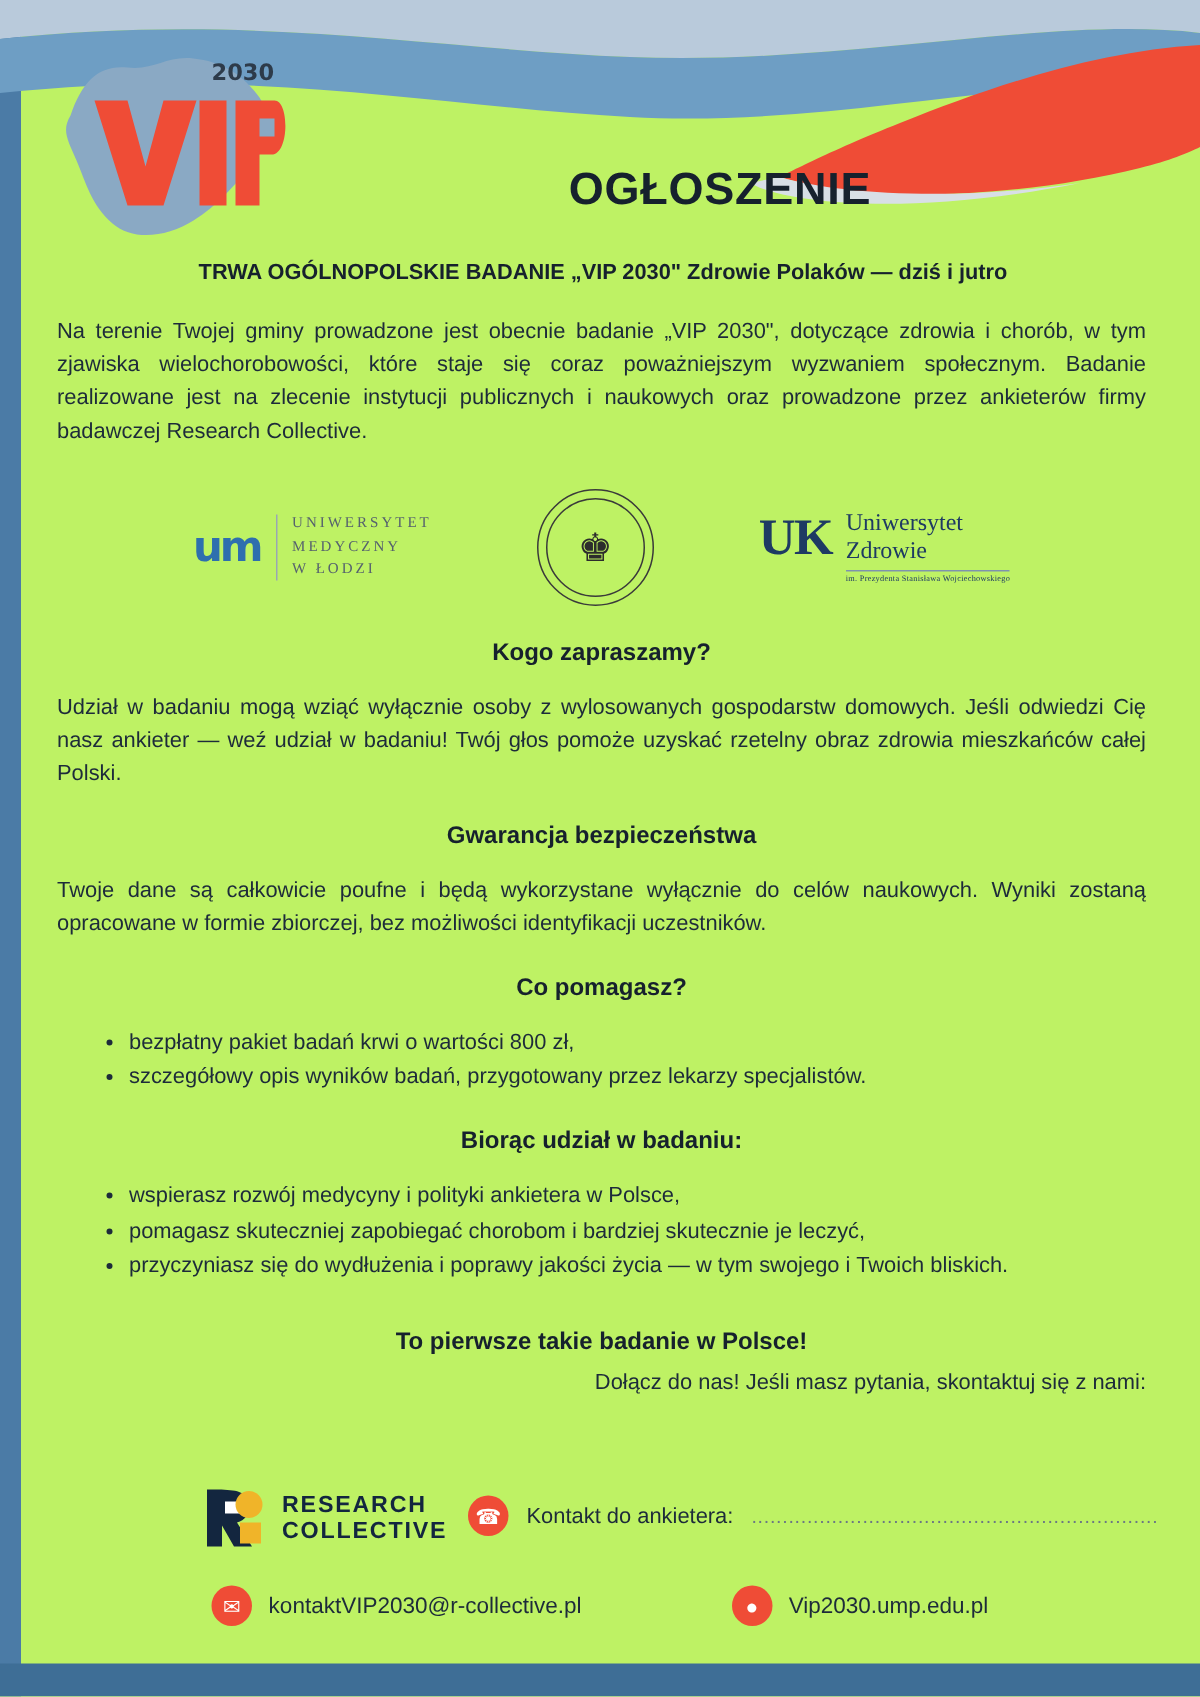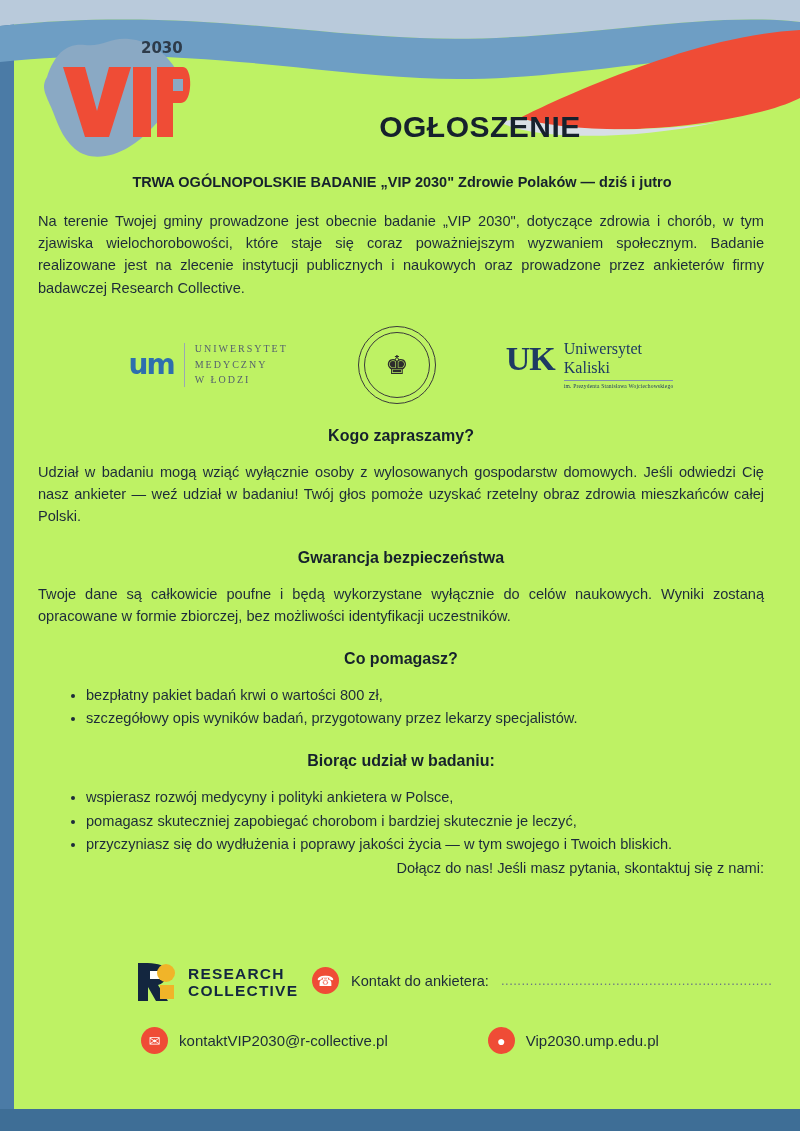--- a/index.html
+++ b/index.html
@@ -224,21 +224,21 @@
     text-align: right;
     font-size: 14.6px;
     margin: 0;
     color: #1d2b3a;
   }
 
   
   .footer {
     position: absolute;
     left: 0;
-    bottom: 36px;
+    bottom: 6px;
     width: 732px;
     height: 140px;
     padding-left: 30px;
   }
   .rc-logo {
     position: absolute;
     left: 136px;
     top: 6px;
     display: flex;
     align-items: center;
@@ -364,21 +364,21 @@
       </div>
 
       <div class="logo-seal">
         <span class="eagle">♚</span>
       </div>
 
       <div class="logo-uk">
         <div class="uk-mark">UK</div>
         <div class="uk-text">
           <div class="l1">Uniwersytet</div>
-          <div class="l2">Kaliski</div>
+          <div class="l2">Zdrowie</div>
           <div class="l3">im. Prezydenta Stanisława Wojciechowskiego</div>
         </div>
       </div>
 
     </div>
 
     <h2 class="section-heading">Kogo zapraszamy?</h2>
     <p class="body-text">Udział w badaniu mogą wziąć wyłącznie osoby z wylosowanych gospodarstw domowych. Jeśli odwiedzi Cię nasz ankieter — weź udział w badaniu! Twój głos pomoże uzyskać rzetelny obraz zdrowia mieszkańców całej Polski.</p>
 
     <h2 class="section-heading">Gwarancja bezpieczeństwa</h2>
@@ -390,20 +390,21 @@
       <li>szczegółowy opis wyników badań, przygotowany przez lekarzy specjalistów.</li>
     </ul>
 
     <h2 class="section-heading">Biorąc udział w badaniu:</h2>
     <ul class="bullets">
       <li>wspierasz rozwój medycyny i polityki ankietera w Polsce,</li>
       <li>pomagasz skuteczniej zapobiegać chorobom i bardziej skutecznie je leczyć,</li>
       <li>przyczyniasz się do wydłużenia i poprawy jakości życia — w tym swojego i Twoich bliskich.</li>
     </ul>
 
+    <div class="closing-strong">To pierwsze takie badanie w Polsce!</div>
     <div class="closing-line">Dołącz do nas! Jeśli masz pytania, skontaktuj się z nami:</div>
 
   </div>
 
   <div class="footer">
 
     <div class="rc-logo">
       <div class="rc-mark">
         <svg width="42" height="42" viewBox="0 0 42 42" xmlns="http://www.w3.org/2000/svg">
           <path d="M2,2 L2,40 L12,40 L12,26 L20,40 L32,40 L22,24 C30,22 32,14 28,7 C25,2 16,2 2,2 Z" fill="#13263f"></path>

